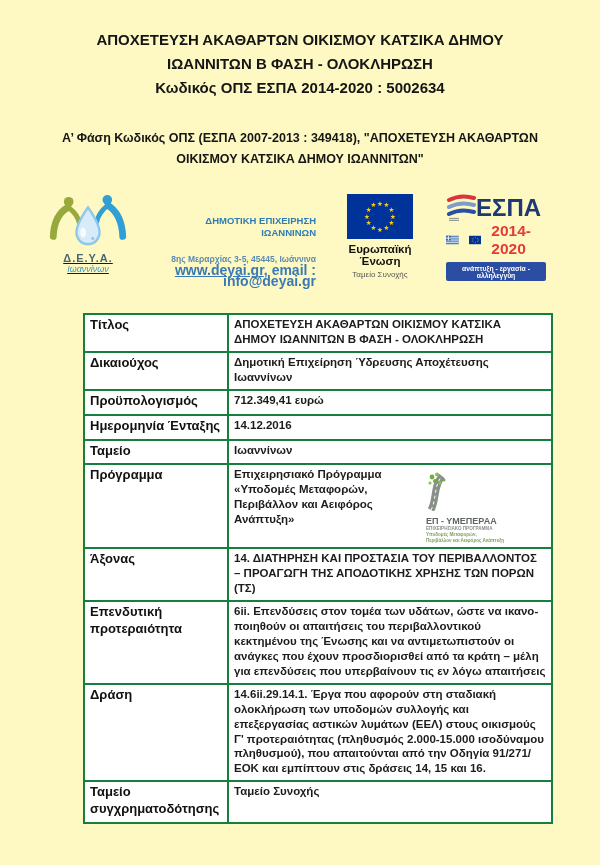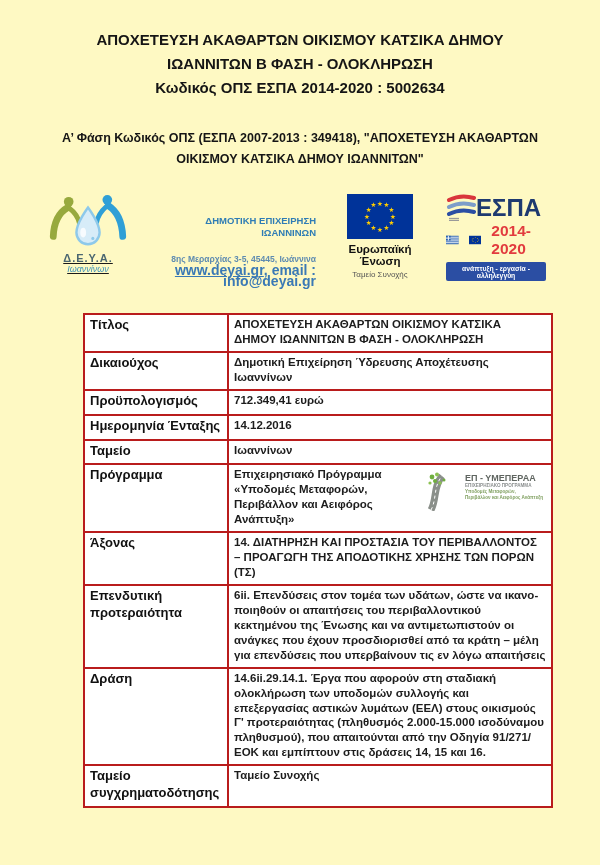--- a/index.html
+++ b/index.html
@@ -28,26 +28,26 @@
   .espa-row1{display:flex;align-items:flex-end;}
   .espa-name{font-size:24px;font-weight:700;color:#1e3a70;letter-spacing:0px;line-height:26px;}
   .espa-row2{display:flex;align-items:center;gap:10px;margin-top:1px;}
   .espa-period{font-size:15.5px;font-weight:700;color:#e23b3e;letter-spacing:0px;}
   .espa-tagline{margin-top:4px;background:#2b4ea3;color:#ffffff;font-size:6.8px;font-weight:700;
     text-align:center;border-radius:2px;padding:2.5px 2px;width:96px;}
   .mini-flag{display:inline-block;}
   
   .tbl-wrap{position:absolute;left:83px;top:313px;}
   table.tbl{border-collapse:collapse;background:#fff;}
-  .tbl td{border:2px solid #b91c1c;vertical-align:top;padding:2px 5px 4px;}
+  .tbl td{border:2px solid #15803d;vertical-align:top;padding:2px 5px 4px;}
   .tbl .lbl{width:132px;font-size:13px;font-weight:700;line-height:1.3;color:#111;}
   .tbl .val{width:312px;font-size:11.5px;font-weight:700;line-height:1.3;color:#1c1c1c;}
   .prog-flex{display:flex;justify-content:space-between;align-items:flex-start;}
   .prog-text{width:186px;}
-  .ymeperaa{display:flex;gap:15px;width:120px;margin-top:4px;}
+  .ymeperaa{display:flex;gap:3px;width:120px;margin-top:4px;flex-direction:column;}
   .ym-text{padding-top:2px;}
   .ym-title{font-size:9px;font-weight:700;color:#5f6560;line-height:10px;}
   .ym-sub{font-size:4.6px;line-height:5.6px;}
   .ym-gray{color:#8c9090;}
   .ym-green{color:#7f9f5f;}
 </style>
 </head>
 <body>
 
 <div class="page">

